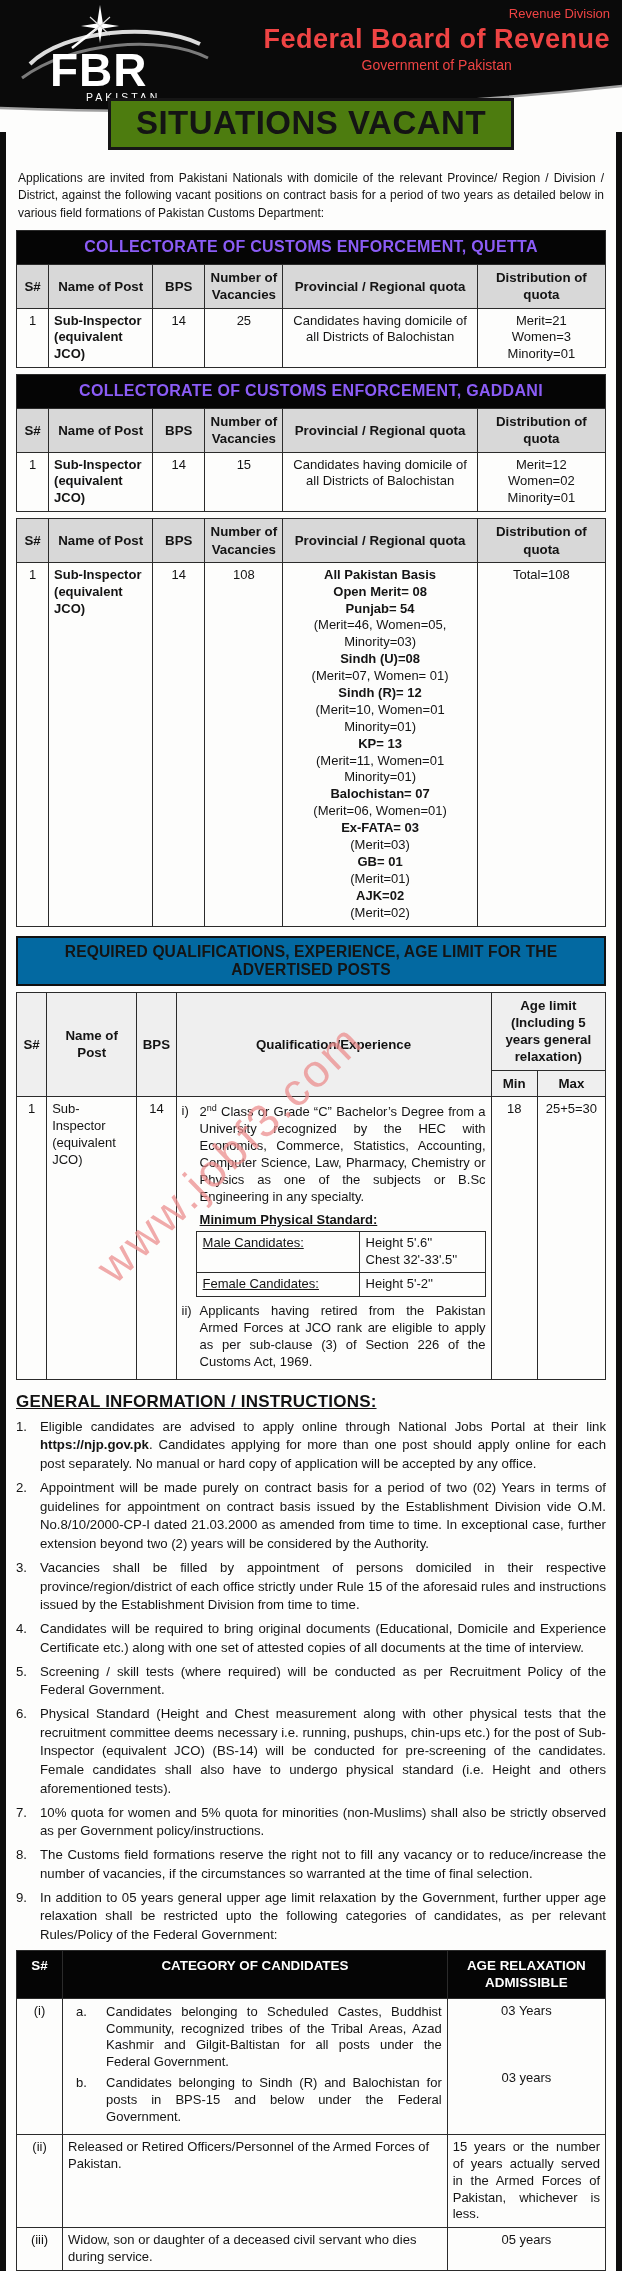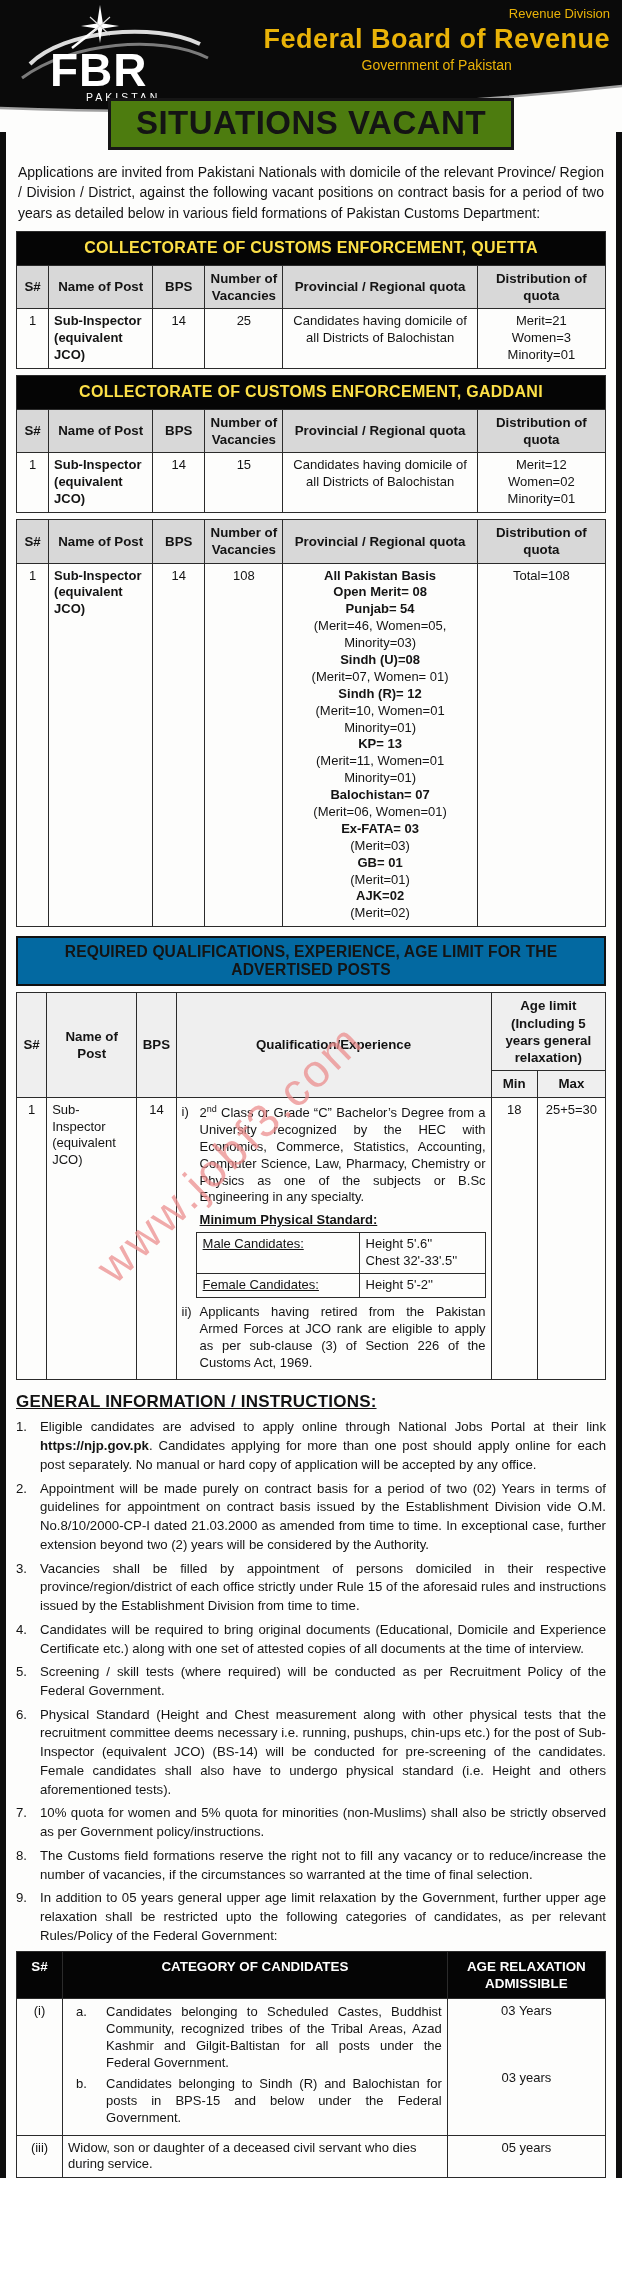--- a/index.html
+++ b/index.html
@@ -4,38 +4,38 @@
 <style>
   html,body{margin:0;padding:0;background:#ffffff;}
   body{width:622px;font-family:"Liberation Sans",sans-serif;color:#141414;-webkit-font-smoothing:antialiased;}
   .b{font-weight:bold;text-align:center;}
   .c{text-align:center;}
   .justify{text-align:justify;}
 
   
   .hdr{position:relative;width:622px;height:132px;background:#0a0a0a;overflow:hidden;}
   .hdr svg{display:block;}
-  .hdr-right{position:absolute;top:7px;right:12px;text-align:right;color:#eab308;line-height:1.15;}
+  .hdr-right{position:absolute;top:7px;right:12px;text-align:right;color:#ef4444;line-height:1.15;}
   .hdr-rev{font-size:13px;}
   .hdr-org{font-size:27px;font-weight:bold;letter-spacing:.5px;margin-top:2px;}
   .hdr-gov{font-size:14px;margin-top:2px;text-align:center;}
 
   
   .page{border-left:6px solid #0d0d0d;border-right:6px solid #0d0d0d;background:#fdfdfc;}
   .inner{padding:0 10px;}
 
   .title-box{position:relative;z-index:3;width:388px;margin:-34px auto 0;background:#4d7c0f;
     border:3px solid #161616;text-align:center;font-size:33px;font-weight:bold;letter-spacing:.5px;
     padding:3px 6px 5px;}
-  .intro{margin:12px 2px 8px;font-size:14px;line-height:1.45;}
+  .intro{margin:20px 2px 8px;font-size:12px;line-height:1.45;}
 
   
   table{border-collapse:collapse;width:100%;margin-top:6px;}
   .vtab th,.vtab td,.qtab th,.qtab td,.rtab th,.rtab td{border:1.6px solid #2b2b2b;padding:4px 5px;font-size:13px;line-height:1.3;vertical-align:top;}
-  .banner-row th{background:#050505;color:#fde047;font-size:16px;font-weight:bold;letter-spacing:.3px;padding:6px 4px;}
+  .banner-row th{background:#050505;color:#8b5cf6;font-size:16px;font-weight:bold;letter-spacing:.3px;padding:6px 4px;}
   .head-row th{background:#d8d8d8;font-weight:bold;font-size:13.3px;text-align:center;vertical-align:middle;}
   .vtab td.post{font-weight:bold;}
   .qtab th{background:#efefef;font-weight:bold;text-align:center;vertical-align:middle;font-size:13.3px;}
   .qbanner{margin-top:9px;background:#0369a1;border:2.2px solid #111;text-align:center;
     font-weight:bold;font-size:15.6px;padding:5px 2px;letter-spacing:.1px;}
   .quals-wrap{position:relative;}
   .watermark{position:absolute;left:88px;top:255px;transform:rotate(-44deg);transform-origin:left center;
     font-size:46px;letter-spacing:3px;color:#ec8b8b;opacity:.72;z-index:2;pointer-events:none;white-space:nowrap;}
   .qualcell{padding:5px 7px;}
   .qitem{display:flex;margin:2px 0 4px;}
@@ -357,20 +357,25 @@
                 <span class="letter">b.</span>
                 <span class="stext">Candidates belonging to Sindh (R) and Balochistan for posts in BPS-15 and below under the Federal Government.</span>
               </div>
         </td>
         <td class="c">
           <div>03 Years</div>
           <div class="age2">03 years</div>
         </td>
       </tr>
       <tr>
+        <td class="c">(ii)</td>
+        <td>Released or Retired Officers/Personnel of the Armed Forces of Pakistan.</td>
+        <td class="justify">15 years or the number of years actually served in the Armed Forces of Pakistan, whichever is less.</td>
+      </tr>
+      <tr>
         <td class="c">(iii)</td>
         <td>Widow, son or daughter of a deceased civil servant who dies during service.</td>
         <td class="c">05 years</td>
       </tr>
     </tbody>
       </table>
 
   </div>
 
 </div>

